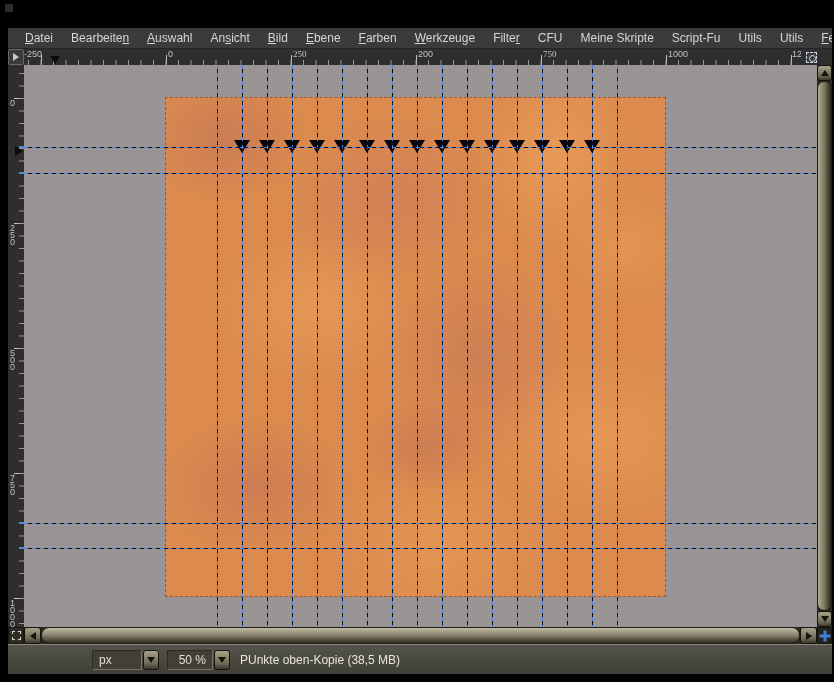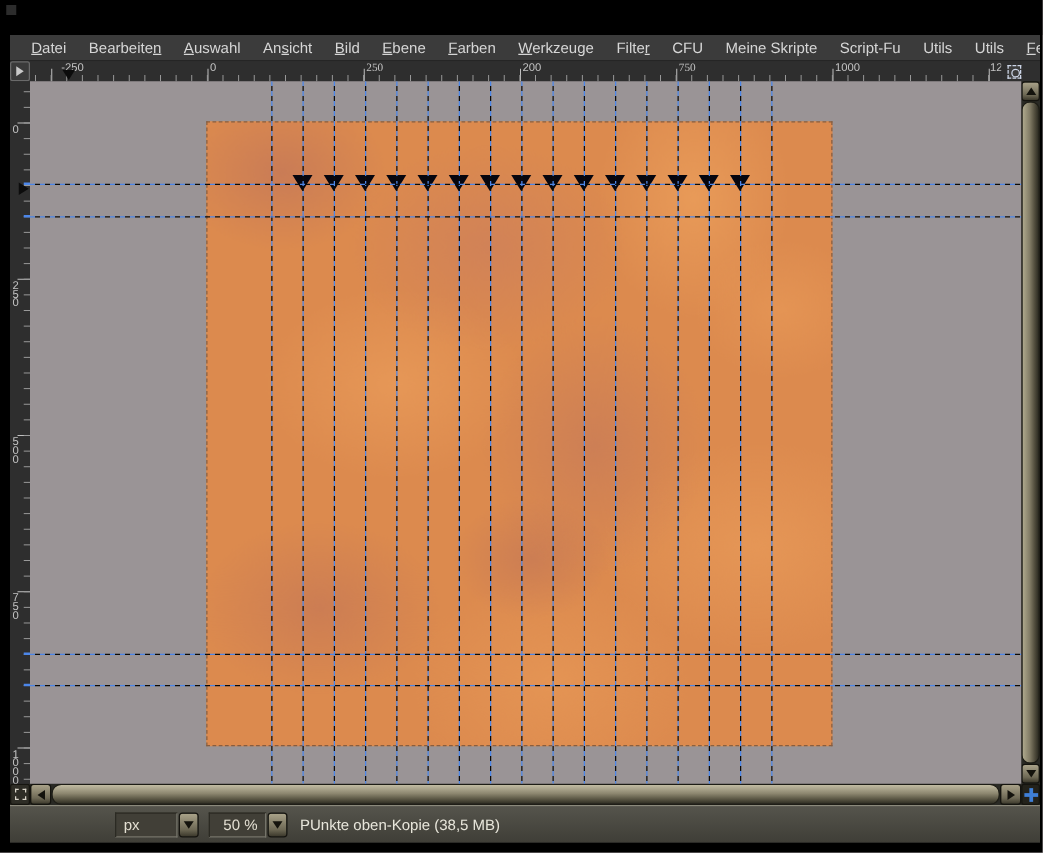--- a/index.html
+++ b/index.html
@@ -193,21 +193,21 @@
       <span class="menu-item">Utils</span>
       <span class="menu-item">Utils</span>
       <span class="menu-item"><u>F</u>enster</span>
     </div>
 
   <div class="ruler-row">
     <div class="corner-btn">
       <span class="tri-right"></span>
     </div>
     <div class="h-ruler" id="hruler">
-        <span class="rlabel" style="left: 25px;">-250</span>
+        <span class="rlabel" style="left: 0;">-250</span>
         <span class="rlabel" style="left: 144px;">0</span>
         <span class="rlabel" style="left: 269px; font-family: Liberation Serif, serif;">250</span>
         <span class="rlabel" style="left: 394px;">200</span>
         <span class="rlabel" style="left: 519px; font-family: Liberation Serif, serif;">750</span>
         <span class="rlabel" style="left: 644px;">1000</span>
         <span class="rlabel" style="left: 768px;">1250</span>
         <div class="hmouse-marker" style="left: 26px;"></div>
       </div>
     <div class="zoom-follow">
       <span class="dashed-ico"></span>

